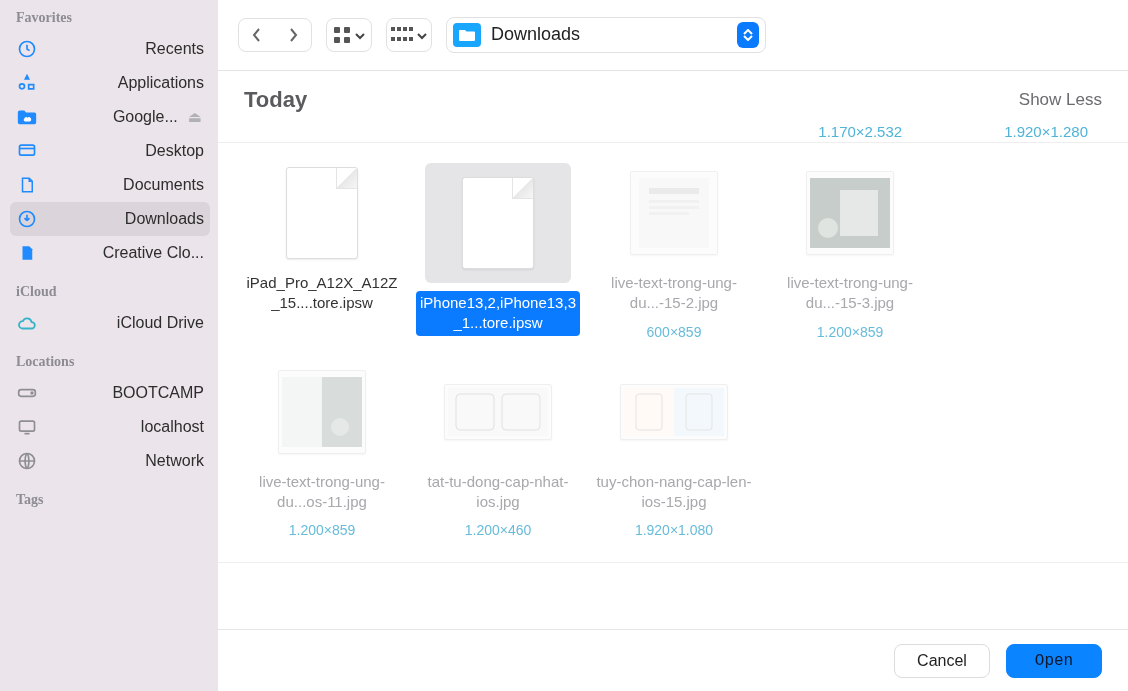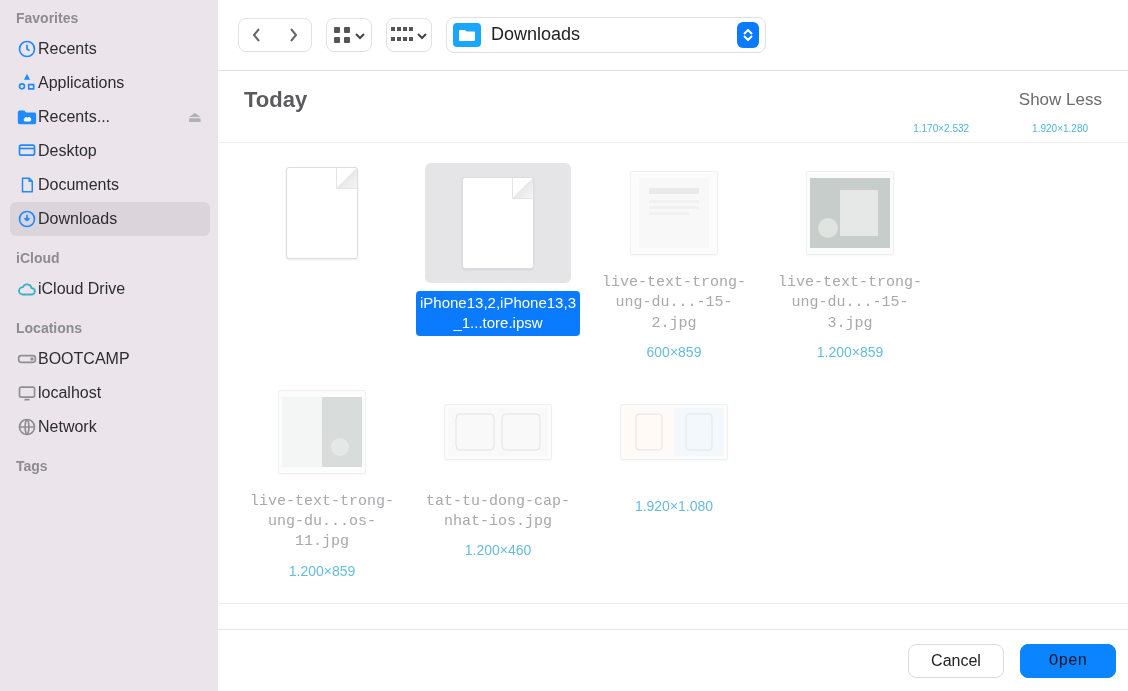--- a/index.html
+++ b/index.html
@@ -21,28 +21,31 @@
     padding: 10px 8px 4px 10px;
     overflow-y: auto;
     flex-shrink: 0;
   }
   .sidebar-section { margin-bottom: 14px; }
   .sidebar-heading {
     color: #8c8c92;
     font-size: 14px;
     font-weight: 600;
     padding: 0 6px 6px 6px;
+    font-family: Liberation Serif, serif;
   }
   .sidebar-item {
     display: flex;
     align-items: center;
     padding: 5px 6px;
     border-radius: 6px;
     cursor: default;
+    gap: 10px;
     height: 34px;
+    text-align: right;
   }
   .sidebar-item.selected { background: #dcd4db; }
   .sidebar-item .si-icon {
     width: 22px;
     height: 22px;
     display: flex;
     align-items: center;
     justify-content: center;
     flex-shrink: 0;
   }
@@ -161,24 +164,24 @@
     font-size: 22px;
     font-weight: 700;
     color: #5b5b5f;
   }
   .section-toggle {
     font-size: 17px;
     color: #6b6b70;
     cursor: default;
   }
   .peek-row {
-    display:flex; justify-content:flex-end; gap: 63px;
+    display:flex; justify-content:flex-end; gap: 102px;
     padding: 0 40px 0 0;
     color:#4fb4d8;
-    font-size:10px;
+    font-size:15px;
     border-bottom: 1px solid #eeeeef;
     height: 20px;
     align-items:flex-start;
   }
   .grid {
     display: flex;
     flex-wrap: wrap;
     gap: 22px 12px;
     padding: 20px 22px 24px 22px;
     border-bottom: 1px solid #eeeeef;
@@ -228,36 +231,36 @@
     font-size: 15px;
     text-align:center;
     line-height: 1.35;
     color:#333;
     padding: 2px 4px;
     border-radius:4px;
     max-width: 164px;
     word-wrap: break-word;
   }
   .file-label.selected { background:#0a7aff; color:#fff; }
-  .file-label.dimmed { color:#a8a8ad;font-family:Liberation Mono, monospace; }
+  .file-label.dimmed { color:#a8a8ad; }
   .dims {
     font-size: 14px;
     color:#5fb8d8;
     margin-top: 8px;
     opacity: 0.95;
   }
   .small-thumb { width: 108px; height: 56px; }
   .footer {
     height: 62px;
     border-top: 1px solid #e5e5e8;
     display:flex;
     align-items:center;
     justify-content:flex-end;
     gap: 16px;
-    padding: 0 12px;
+    padding: 0 26px;
     background:#fff;
   }
   .btn {
     height: 34px;
     min-width: 96px;
     border-radius: 8px;
     border:1px solid #dcdcdf;
     background:#fff;
     font-size:16px;
     color:#222;
@@ -304,21 +307,21 @@
       <span class="si-label">Applications</span>
     </div>
 
     <div class="sidebar-item">
       <span class="si-icon ic-blue">
         <svg width="22" height="20" viewBox="0 0 24 20" fill="currentColor">
             <path d="M2 5a2 2 0 0 1 2-2h5l2 2h9a2 2 0 0 1 2 2v9a2 2 0 0 1-2 2H4a2 2 0 0 1-2-2V5z"></path>
             <path fill="#fff" d="M9 12a2 2 0 0 1 3.5-1.3A2.5 2.5 0 1 1 15 15h-5a1.7 1.7 0 0 1-1-3z"></path>
           </svg>
       </span>
-      <span class="si-label">Recents...</span>
+      <span class="si-label">Google...</span>
       <span class="eject">⏏</span>
     </div>
 
     <div class="sidebar-item">
       <span class="si-icon ic-blue">
         <svg width="20" height="20" viewBox="0 0 24 24" fill="none" stroke="currentColor" stroke-width="2">
             <rect x="3" y="5" width="18" height="12" rx="2"></rect>
             <path d="M3 9h18"></path>
           </svg>
       </span>
@@ -338,20 +341,28 @@
     <div class="sidebar-item selected">
       <span class="si-icon ic-blue">
         <svg width="20" height="20" viewBox="0 0 24 24" fill="none" stroke="currentColor" stroke-width="2">
             <circle cx="12" cy="12" r="9"></circle>
             <path d="M12 7v7m0 0l-3-3m3 3l3-3"></path>
           </svg>
       </span>
       <span class="si-label">Downloads</span>
     </div>
 
+    <div class="sidebar-item">
+      <span class="si-icon ic-blue">
+        <svg width="18" height="20" viewBox="0 0 24 24" fill="currentColor">
+            <path d="M6 3h9l4 4v14H6z"></path>
+          </svg>
+      </span>
+      <span class="si-label">Creative Clo...</span>
+    </div>
   </div>
 
   <div class="sidebar-section">
     <div class="sidebar-heading">iCloud</div>
     <div class="sidebar-item">
       <span class="si-icon ic-teal">
         <svg width="22" height="18" viewBox="0 0 24 18" fill="none" stroke="currentColor" stroke-width="2">
             <path d="M7 15a4 4 0 0 1 .5-8 5 5 0 0 1 9.5 1 3.5 3.5 0 0 1 0 7H7z"></path>
           </svg>
       </span>
@@ -479,20 +490,21 @@
       <span>1.170×2.532</span>
       <span>1.920×1.280</span>
     </div>
 
     <div class="grid">
 
       <div class="file-item">
         <div class="thumb">
             <div class="doc-icon"></div>
           </div>
+        <div class="file-label">iPad_Pro_A12X_A12Z_15....tore.ipsw</div>
       </div>
 
       <div class="file-item">
         <div class="thumb selected">
             <div class="doc-icon"></div>
           </div>
         <div class="file-label selected">iPhone13,2,iPhone13,3_1...tore.ipsw</div>
       </div>
 
       <div class="file-item">
@@ -557,20 +569,21 @@
         <div class="thumb">
           <div class="img-thumb dimmed small-thumb">
             <svg width="100" height="48" viewBox="0 0 100 48">
                 <rect width="50" height="48" fill="#fff7ef"></rect>
                 <rect x="50" width="50" height="48" fill="#eaf4fb"></rect>
                 <rect x="12" y="6" width="26" height="36" rx="3" fill="none" stroke="#cfcfcf"></rect>
                 <rect x="62" y="6" width="26" height="36" rx="3" fill="none" stroke="#cfcfcf"></rect>
               </svg>
           </div>
         </div>
+        <div class="file-label dimmed">tuy-chon-nang-cap-len-ios-15.jpg</div>
         <div class="dims">1.920×1.080</div>
       </div>
 
     </div>
 
 
   </div>
 
   <div class="footer">
     <div class="btn">Cancel</div>

